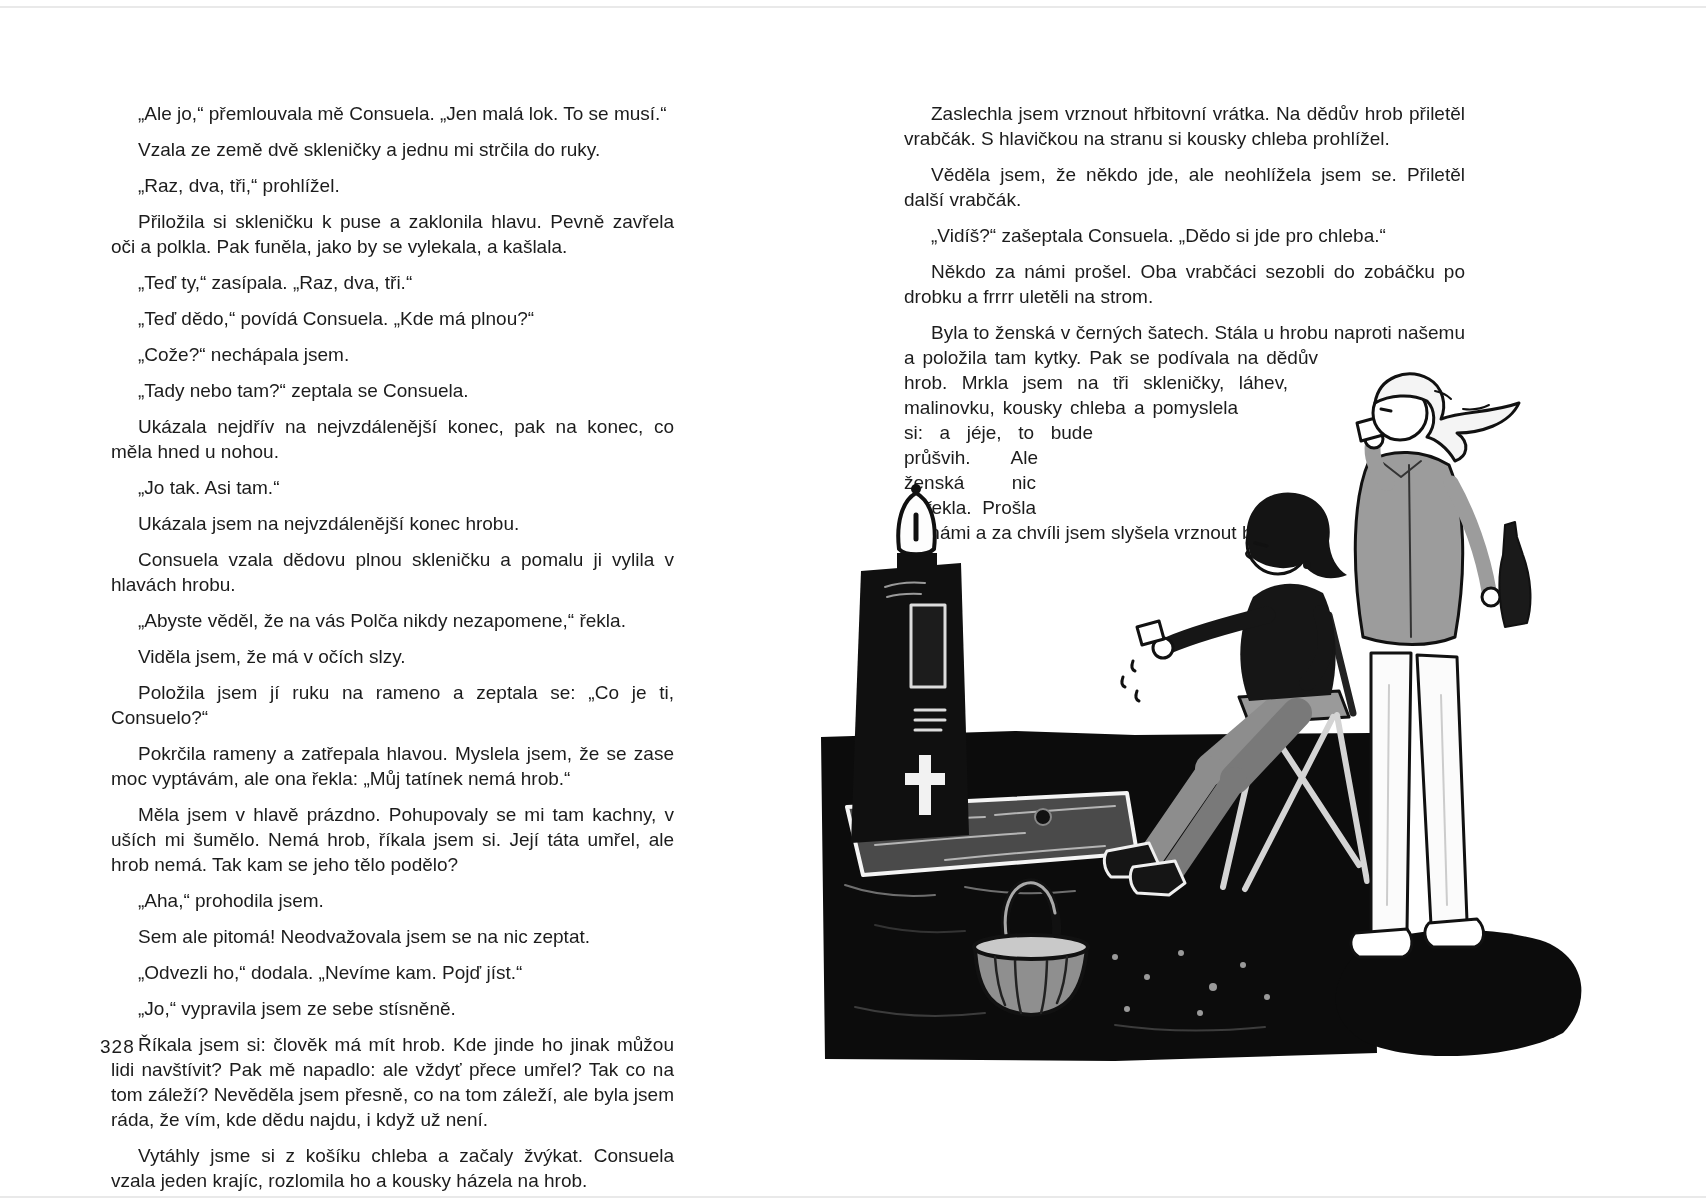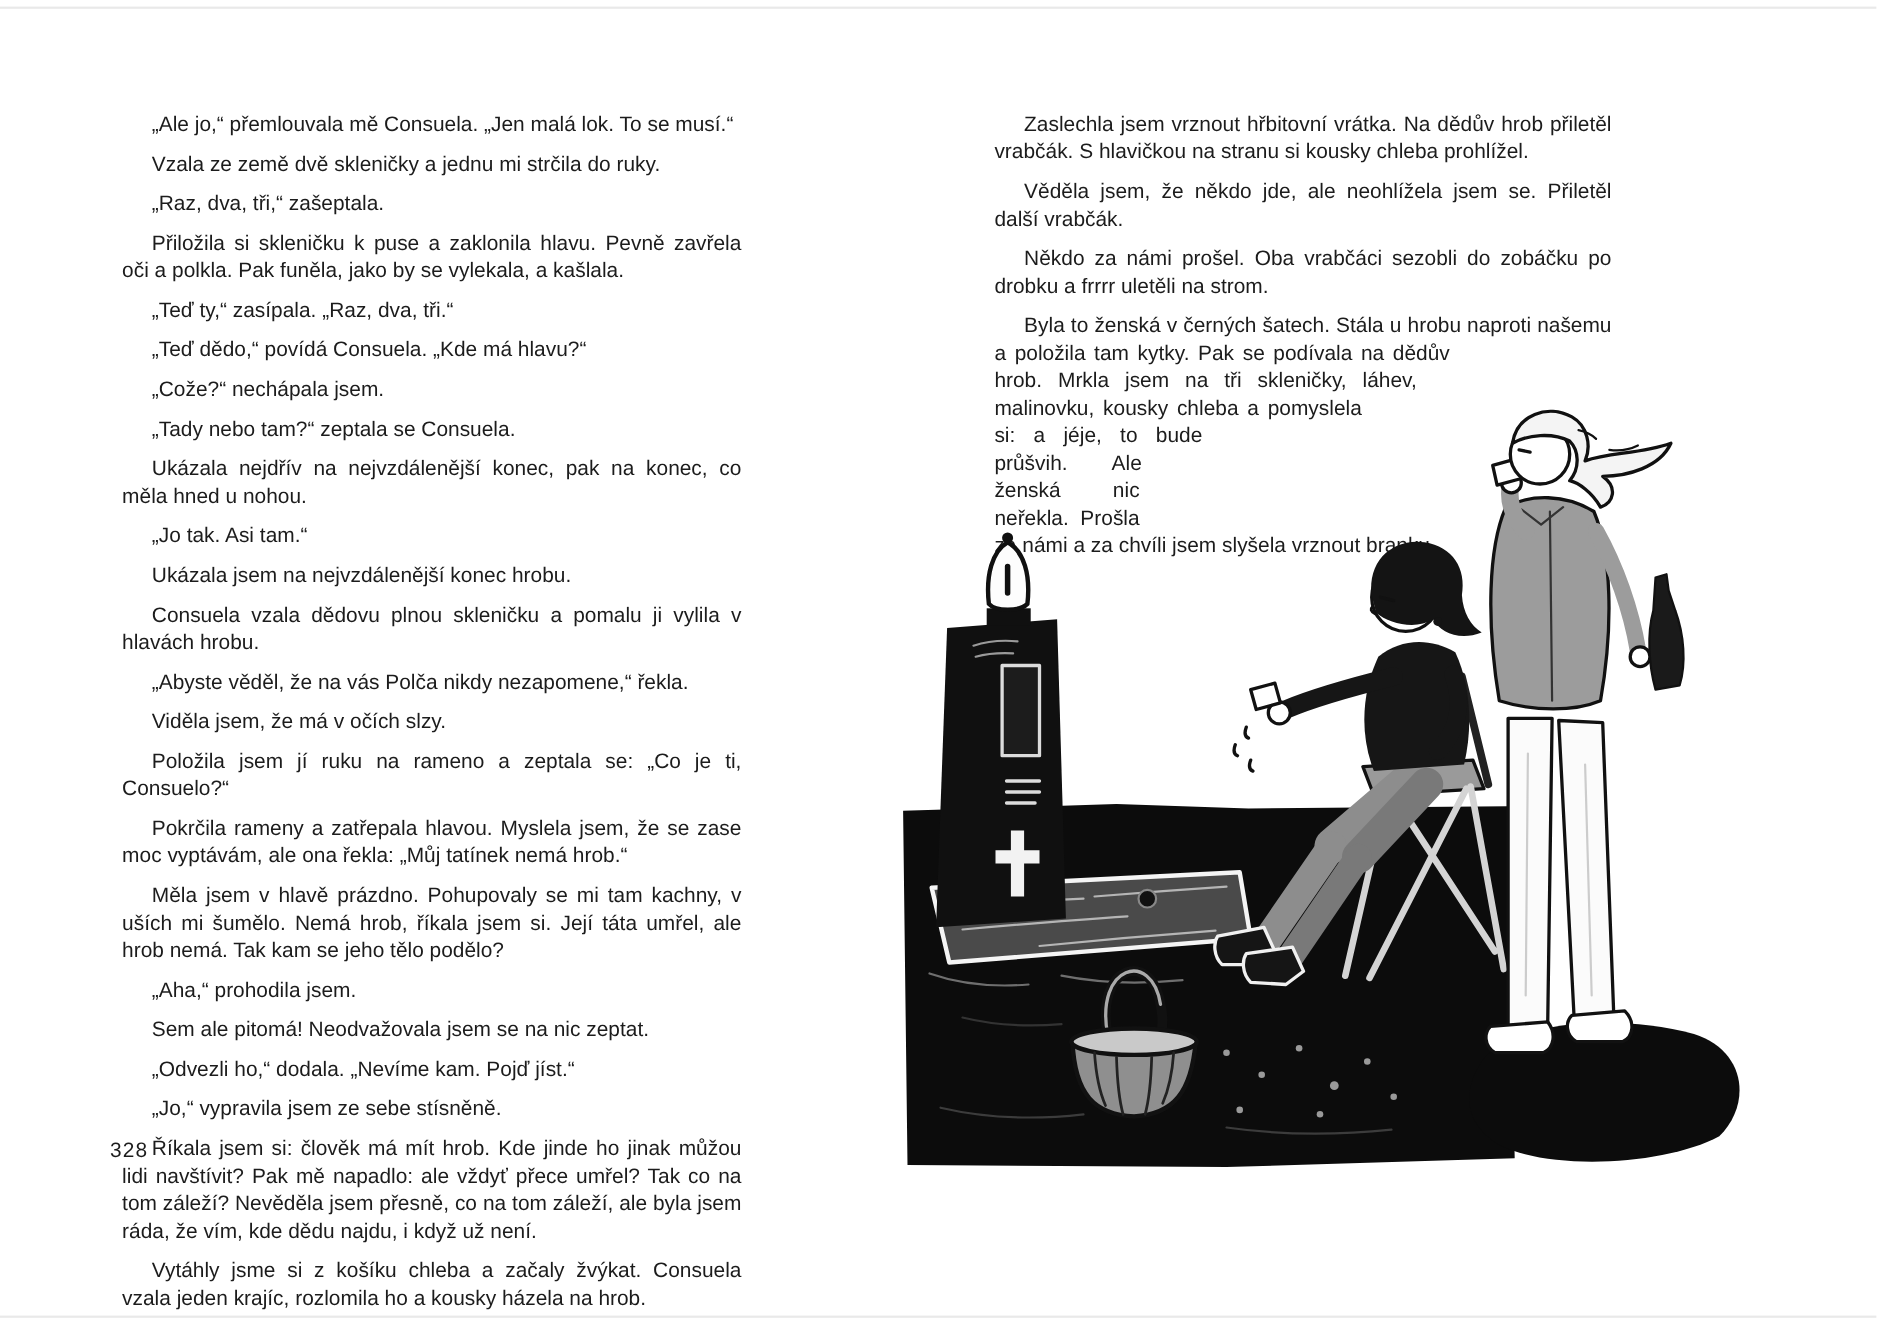--- a/index.html
+++ b/index.html
@@ -36,24 +36,24 @@
 </style>
 </head>
 <body>
 
 <div class="edge edge-top"></div>
 <div class="edge edge-bottom"></div>
 
 <div class="col col-left">
     <p class="para">„Ale jo,“ přemlouvala mě Consuela. „Jen malá lok. To se musí.“</p>
     <p class="para">Vzala ze země dvě skleničky a jednu mi strčila do ruky.</p>
-    <p class="para">„Raz, dva, tři,“ zašeptala.</p>
+    <p class="para">„Raz, dva, tři,“ prohlížel.</p>
     <p class="para">Přiložila si skleničku k puse a zaklonila hlavu. Pevně zavřela oči a polkla. Pak funěla, jako by se vylekala, a kašlala.</p>
     <p class="para">„Teď ty,“ zasípala. „Raz, dva, tři.“</p>
-    <p class="para">„Teď dědo,“ povídá Consuela. „Kde má hlavu?“</p>
+    <p class="para">„Teď dědo,“ povídá Consuela. „Kde má plnou?“</p>
     <p class="para">„Cože?“ nechápala jsem.</p>
     <p class="para">„Tady nebo tam?“ zeptala se Consuela.</p>
     <p class="para">Ukázala nejdřív na nejvzdálenější konec, pak na konec, co měla hned u nohou.</p>
     <p class="para">„Jo tak. Asi tam.“</p>
     <p class="para">Ukázala jsem na nejvzdálenější konec hrobu.</p>
     <p class="para">Consuela vzala dědovu plnou skleničku a pomalu ji vylila v hlavách hrobu.</p>
     <p class="para">„Abyste věděl, že na vás Polča nikdy nezapomene,“ řekla.</p>
     <p class="para">Viděla jsem, že má v očích slzy.</p>
     <p class="para">Položila jsem jí ruku na rameno a zeptala se: „Co je ti, Consuelo?“</p>
     <p class="para">Pokrčila rameny a zatřepala hlavou. Myslela jsem, že se zase moc vyptávám, ale ona řekla: „Můj tatínek nemá hrob.“</p>
@@ -65,20 +65,21 @@
     <p class="para">Říkala jsem si: člověk má mít hrob. Kde jinde ho jinak můžou lidi navštívit? Pak mě napadlo: ale vždyť přece umřel? Tak co na tom záleží? Nevěděla jsem přesně, co na tom záleží, ale byla jsem ráda, že vím, kde dědu najdu, i když už není.</p>
     <p class="para">Vytáhly jsme si z košíku chleba a začaly žvýkat. Consuela vzala jeden krajíc, rozlomila ho a kousky házela na hrob.</p>
   </div>
 
 <div class="pageno">328</div>
 
 <div class="col col-right">
   <div>
       <p class="para">Zaslechla jsem vrznout hřbitovní vrátka. Na dědův hrob přiletěl vrabčák. S hlavičkou na stranu si kousky chleba prohlížel.</p>
       <p class="para">Věděla jsem, že někdo jde, ale neohlížela jsem se. Přiletěl další vrabčák.</p>
+      <p class="para">„Vidíš?“ zašeptala Consuela. „Dědo si jde pro chleba.“</p>
       <p class="para">Někdo za námi prošel. Oba vrabčáci sezobli do zobáčku po drobku a frrrr uletěli na strom.</p>
     </div>
   <div class="illo-float"></div>
   <p class="para">Byla to ženská v černých šatech. Stála u hrobu naproti našemu a položila tam kytky. Pak se podívala na dědův hrob. Mrkla jsem na tři skleničky, láhev, malinovku, kousky chleba a pomyslela si: a jéje, to bude průšvih. Ale ženská nic neřekla. Prošla za námi a za chvíli jsem slyšela vrznout branku.</p>
 </div>
 
 <figure class="illustration" aria-label="Černobílá ilustrace: dvě ženy pijí u hrobu s náhrobkem, lucernou, hrobovým záhonem a košíkem.">
   <svg viewBox="0 0 780 700" xmlns="http://www.w3.org/2000/svg" stroke-linejoin="round" stroke-linecap="round">
 
     <g>

